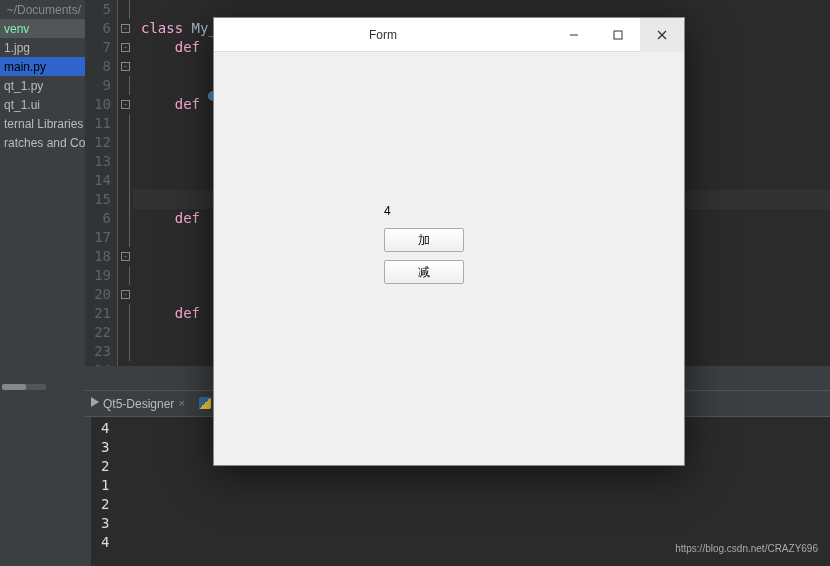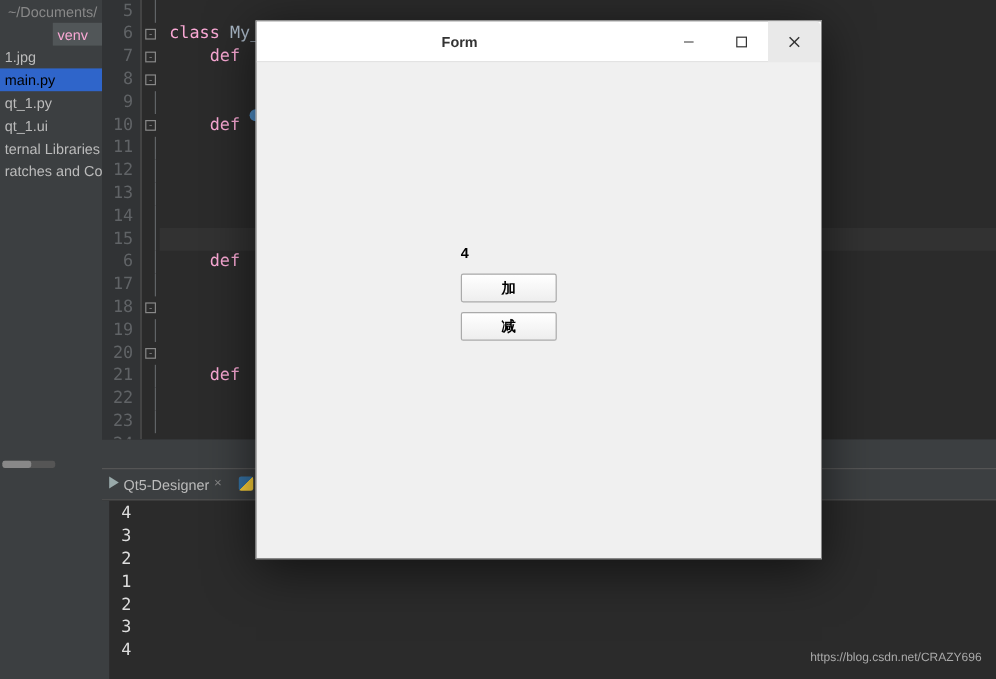--- a/index.html
+++ b/index.html
@@ -20,21 +20,21 @@
     font-size: 12px;
     overflow: hidden;
   }
   .tree-item {
     padding: 2px 4px;
     white-space: nowrap;
     display: flex; align-items: center; gap: 3px;
     height: 19px;
   }
   .tree-item.sel-blue { background: #2f65ca; color: #000000; }
-  .tree-item.sel-gray { background: #515658; color: #f9a8d4; margin-left: 44px; }
+  .tree-item.sel-gray { background: #515658; color: #86efac; }
   .mini-progress {
     position: absolute; left: 2px; top: 384px;
     width: 44px; height: 6px; background: #555; border-radius: 2px;
   }
   .mini-progress::after {
     content: ""; position: absolute; left: 0; top: 0; height: 100%;
     width: 55%; background: #888; border-radius: 2px;
   }
 
   .main-panel { flex: 1; display: flex; flex-direction: column; }
@@ -99,21 +99,20 @@
 
   
   .qt-window {
     position: absolute; left: 213px; top: 17px;
     width: 472px; height: 449px;
     background: #f0f0f0;
     border: 1px solid #888;
     box-shadow: 0 8px 40px rgba(0,0,0,0.6);
     display: flex; flex-direction: column;
     font-family: "Microsoft YaHei", "Segoe UI", sans-serif;
-    font-weight: bold;
   }
   .titlebar {
     height: 34px; background: #fff; display: flex; align-items: center;
     border-bottom: 1px solid #ddd;
   }
   .titlebar .title {
     flex: 1; text-align: center; color: #333; font-size: 12px;
   }
   .win-btns { display: flex; }
   .win-btn {

